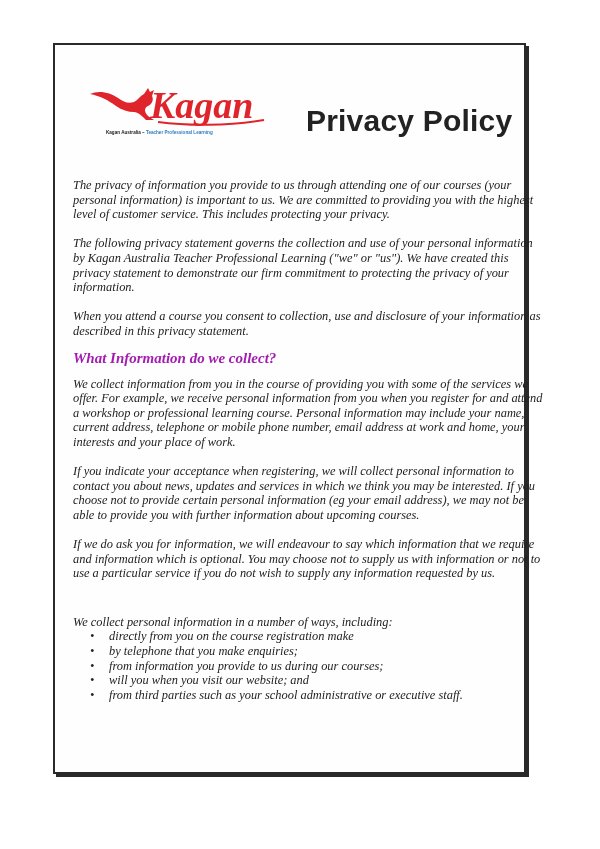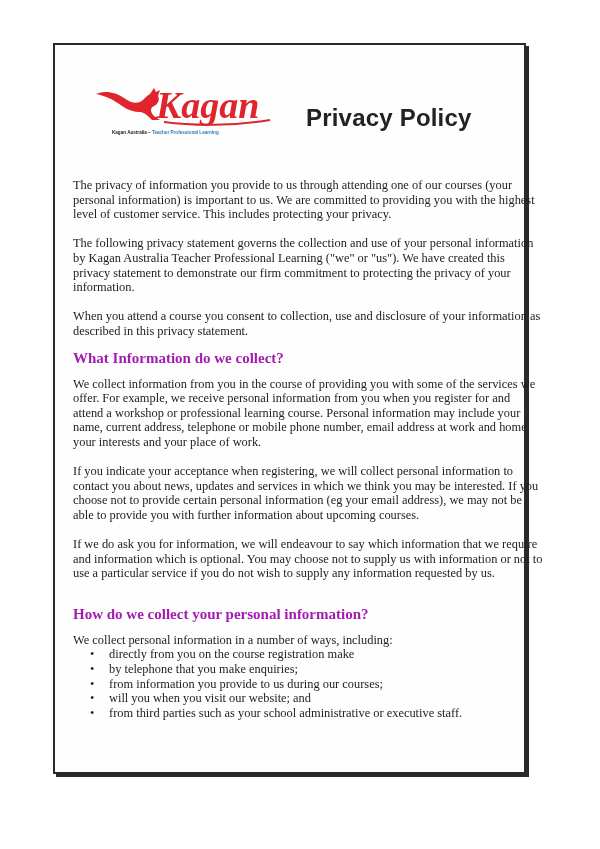--- a/index.html
+++ b/index.html
@@ -7,52 +7,53 @@
     .page-frame {
       position: absolute;
       left: 53px; top: 43px;
       width: 469px; height: 727px;
       border: 2px solid #2a2a2a;
       box-shadow: 3px 3px 0 #2a2a2a;
       background: #fefefe;
     }
     .logo {
       position: absolute;
-      left: 94px; top: 80px;
+      left: 88px; top: 80px;
       width: 180px; height: 60px;
     }
     .logo svg { position: absolute; left: 0; top: 0; }
     .logo-tagline {
       position: absolute;
       left: 18px; top: 50px;
       font-family: "Liberation Sans", sans-serif;
       font-size: 4.6px;
       font-weight: bold;
       white-space: nowrap;
       color: #222;
     }
     .logo-tagline .blue { color: #2e7cc0; }
     .title {
       position: absolute;
       left: 306px; top: 104px;
       font-family: "Liberation Sans", sans-serif;
       font-weight: bold;
-      font-size: 24px;
+      font-size: 30px;
       color: #222;
       margin: 0;
       letter-spacing: 0.2px;
     }
     .content {
       position: absolute;
       left: 73px; top: 178px;
       width: 470px;
       font-family: "Liberation Serif", serif;
       font-size: 12.4px;
       line-height: 14.6px;
       color: #222;
+      font-style: italic;
     }
     .content p { margin: 0; }
     .gap { height: 14.6px; }
     .heading {
       font-family: "Liberation Serif", serif;
       font-weight: bold;
       font-size: 15px;
       line-height: 18px;
       margin: 0;
       color: #a21caf;
@@ -88,21 +89,20 @@
   <p>When you attend a course you consent to collection, use and disclosure of your information as described in this privacy statement.</p>
   <div style="height:10px"></div>
   <h2 class="heading">What Information do we collect?</h2>
   <div style="height:10px"></div>
   <p>We collect information from you in the course of providing you with some of the services we offer. For example, we receive personal information from you when you register for and attend a workshop or professional learning course.  Personal information may include your name, current address, telephone or mobile phone number, email address at work and home, your interests and your place of work.</p>
   <div class="gap"></div>
   <p>If you indicate your acceptance when registering, we will collect personal information to contact you about news, updates and services in which we think you may be interested.  If you choose not to provide certain personal information (eg your email address), we may not be able to provide you with further information about upcoming courses.</p>
   <div class="gap"></div>
   <p>If we do ask you for information, we will endeavour to say which information that we require and information which is optional. You may choose not to supply us with information or not to use a particular service if you do not wish to supply any information requested by us.</p>
   <div style="height:24px"></div>
-  <h2 class="heading">How do we collect your personal information?</h2>
   <div style="height:10px"></div>
   <p>We collect personal information in a number of ways, including:</p>
   <ul class="bullets">
     <li><span class="bullet">•</span><span>directly from you on the course registration make</span></li>
     <li><span class="bullet">•</span><span>by telephone that you make enquiries;</span></li>
     <li><span class="bullet">•</span><span>from information you provide to us during our courses;</span></li>
     <li><span class="bullet">•</span><span>will you when you visit our website; and</span></li>
     <li><span class="bullet">•</span><span>from third parties such as your school administrative or executive staff.</span></li>
   </ul>
 </div>

